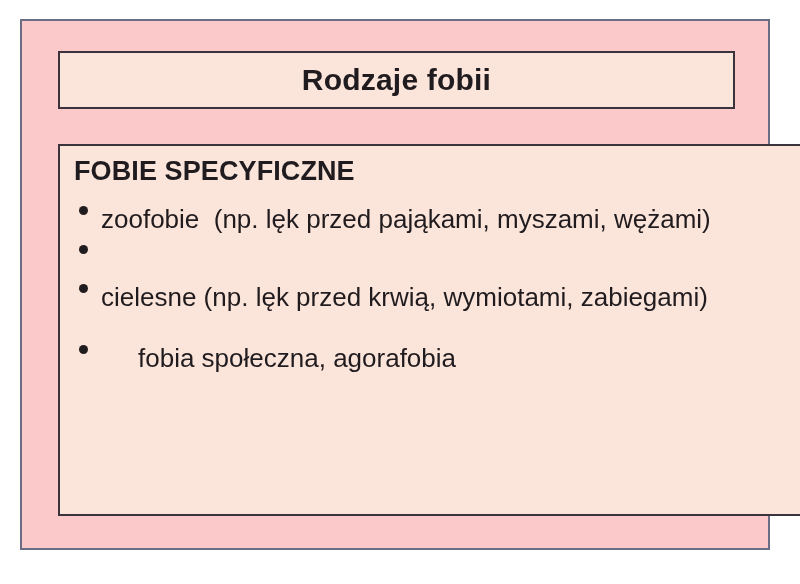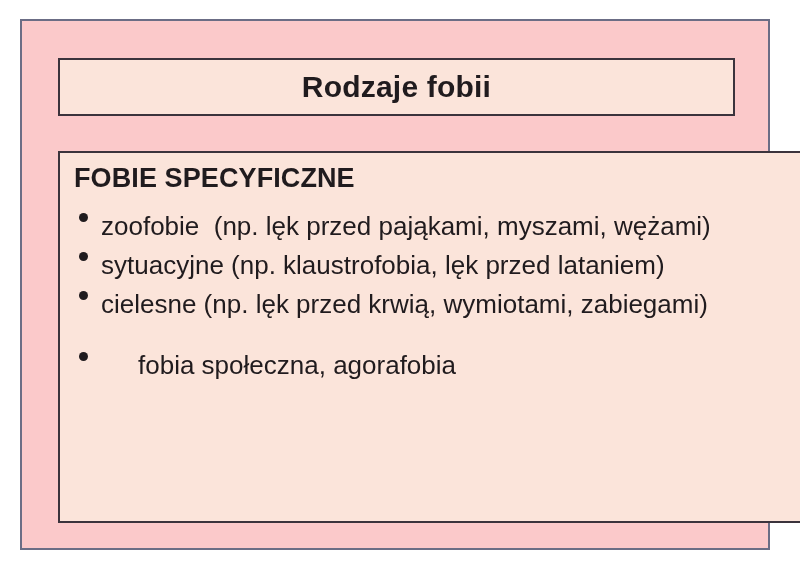--- a/index.html
+++ b/index.html
@@ -23,21 +23,20 @@
     height: 531px;
     box-sizing: border-box;
     background: var(--outer-fill, #fbc9ca);
     border: 2px solid var(--outer-border, #6b6d85);
   }
   .inner-box {
     position: absolute;
     box-sizing: border-box;
     background: var(--box-fill, #fbe4da);
     border: 2px solid var(--box-border, #3b333c);
-    margin-top: 7px;
   }
   .title-box {
     left: 36px;
     top: 30px;
     width: 677px;
     height: 58px;
     display: flex;
     align-items: center;
     justify-content: center;
   }
@@ -103,21 +102,20 @@
     <div class="section-heading">FOBIE SPECYFICZNE</div>
 
     <div class="bullet-row first">
       <span class="bullet-icon"></span>
       <span class="bullet-label">zoofobie  (np. lęk przed pająkami, myszami, wężami)</span>
     </div>
 
 
     <div class="bullet-row">
       <span class="bullet-icon"></span>
-      <span class="bullet-label">sytuacyjne (np. klaustrofobia, lęk przed lataniem)</span>
     </div>
 
     <div class="bullet-row">
       <span class="bullet-icon"></span>
       <span class="bullet-label">cielesne (np. lęk przed krwią, wymiotami, zabiegami)</span>
     </div>
 
 
 
     <div class="bullet-row last">

